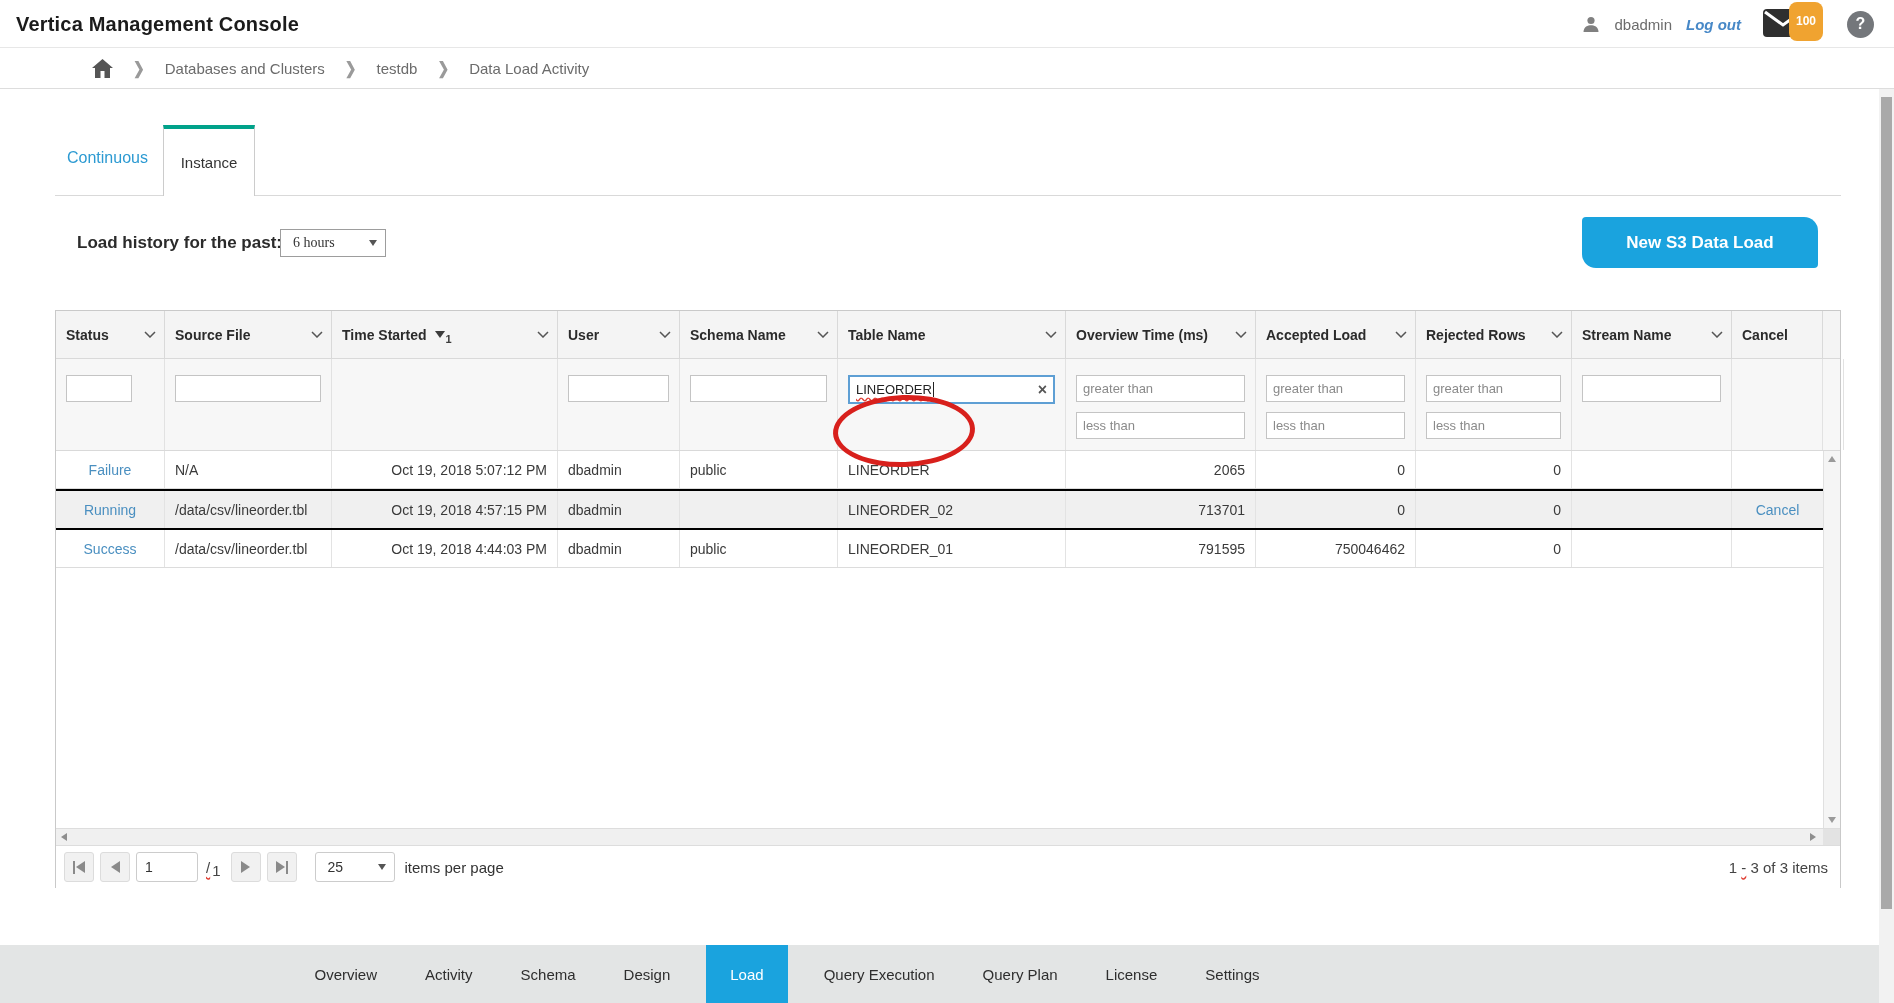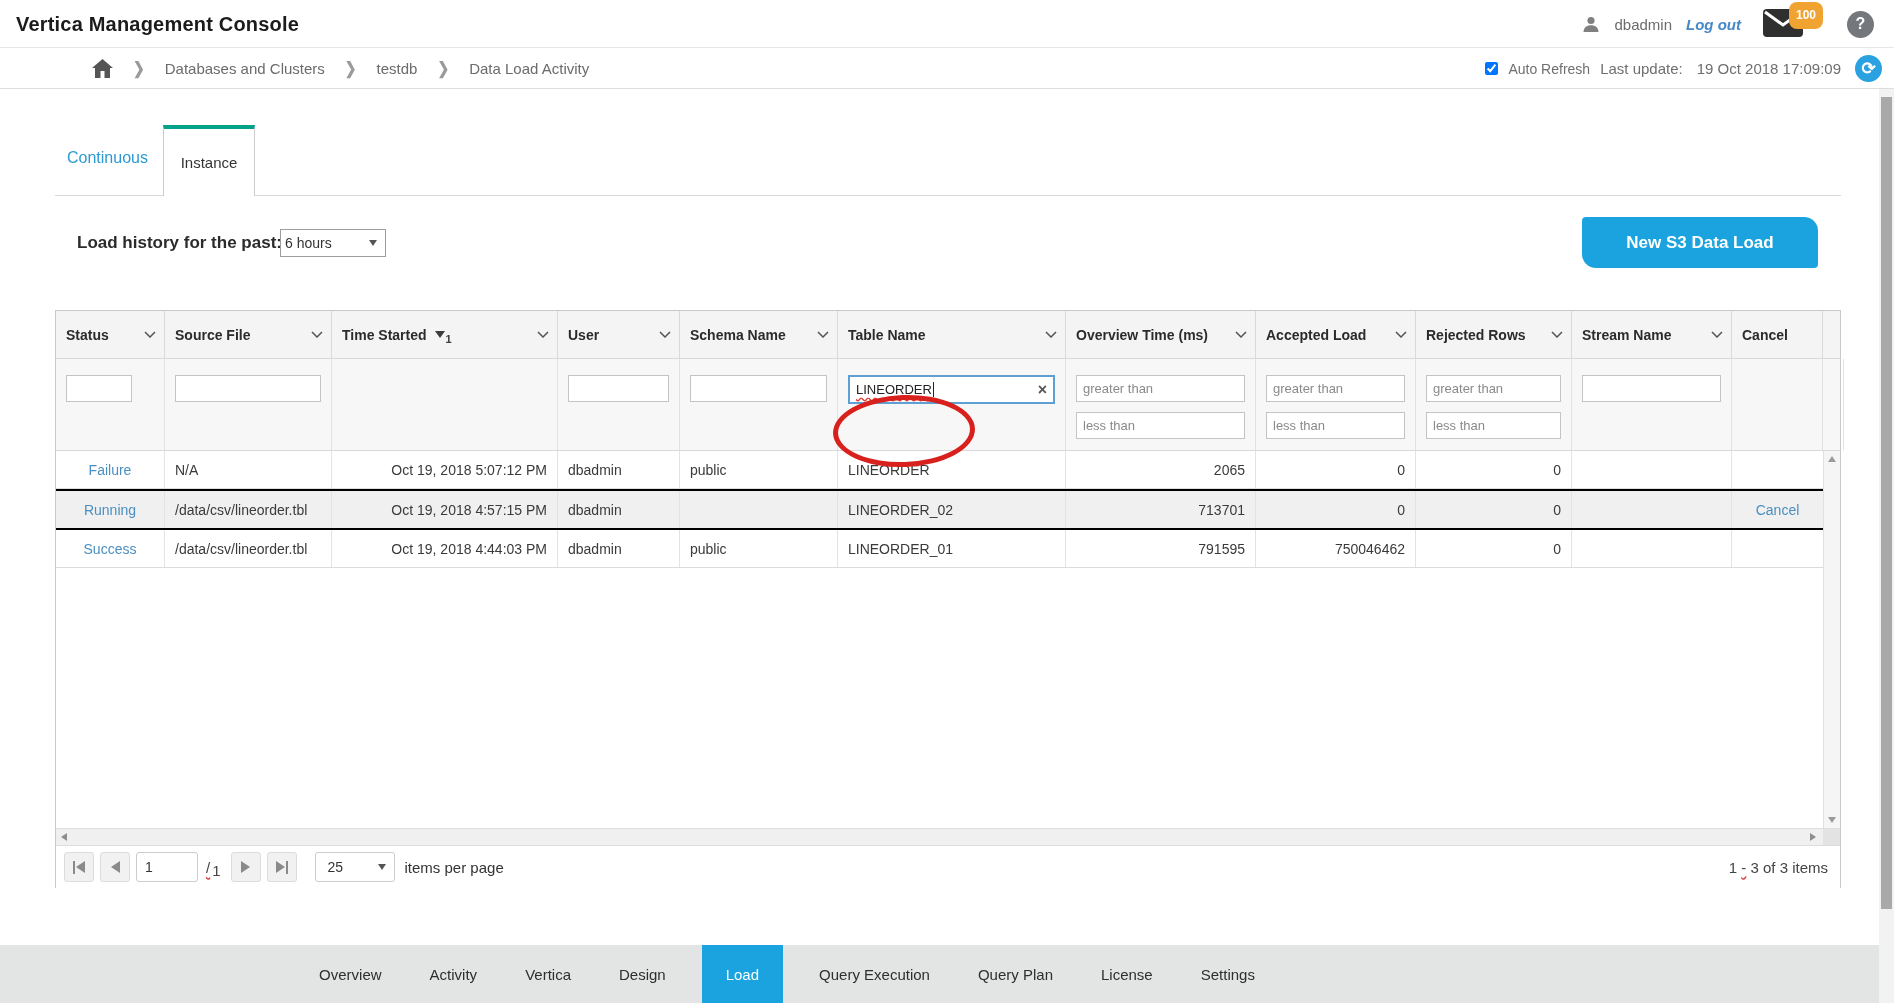--- a/index.html
+++ b/index.html
@@ -7,21 +7,21 @@
   body { font-family:"Liberation Sans", sans-serif; color:#333; }
   .page { position:relative; width:1894px; height:1003px; background:#fff; overflow:hidden; }
 
   
   .topbar { position:absolute; left:0; top:0; width:1894px; height:48px; background:#fff; border-bottom:1px solid #e7e7e7; }
   .app-title { position:absolute; left:16px; top:0; height:48px; display:flex; align-items:center; font-size:20px; font-weight:bold; color:#1b1b1b; letter-spacing:.2px; }
   .topbar-right { position:absolute; right:20px; top:0; height:48px; display:flex; align-items:center; gap:14px; }
   .user-name { color:#6c6c6c; font-size:15px; }
   .logout { color:#4788c7; font-size:15px; font-weight:bold; cursor:pointer;font-style:italic; }
   .mail-wrap { position:relative; width:44px; height:30px; margin-left:8px; }
-  .mail-badge { position:absolute; top:-7px; right:-16px; background:#f0a330; color:#fff; font-size:12px; font-weight:bold; padding:6px 7px; border-radius:8px; line-height:15px; }
+  .mail-badge { position:absolute; top:-7px; right:-16px; background:#f0a330; color:#fff; font-size:12px; font-weight:bold; padding:12px 7px; border-radius:8px; line-height:15px; }
   .help-circle { width:27px; height:27px; border-radius:50%; background:#74777b; color:#fff; font-weight:bold; font-size:16px; display:flex; align-items:center; justify-content:center; margin-left:26px; }
 
   
   .crumbbar { position:absolute; left:0; top:48px; width:1894px; height:41px; background:#fff; border-bottom:1px solid #ddd; display:flex; align-items:center; }
   .crumb-left { display:flex; align-items:center; gap:20px; margin-left:92px; }
   .crumb-item { color:#6b6b6b; font-size:15px; cursor:pointer; }
   .crumb-sep { color:#9a9a9a; font-size:14px; font-weight:bold; transform:scaleY(1.2); }
   .crumb-right { position:absolute; right:12px; top:0; height:41px; display:flex; align-items:center; gap:10px; }
   .crumb-right label { color:#6f6f6f; font-size:14px; }
   .lastupdate-label,.lastupdate-value { color:#6f6f6f; font-size:15px; }
@@ -30,21 +30,21 @@
 
   
   .tabs-row { position:absolute; left:55px; top:125px; width:1786px; height:71px; border-bottom:1px solid #d9d9d9; }
   .tab-link { position:absolute; left:12px; top:24px; font-size:16px; color:#2c9ad2; cursor:pointer; }
   .tab-active { position:absolute; left:108px; top:0; width:92px; height:71px; background:#fff; border:1px solid #ccc; border-top:4px solid #00a28a; border-bottom:none; display:flex; align-items:center; justify-content:center; font-size:15px; color:#333; }
   .tab-active:after { content:""; position:absolute; left:0; right:0; bottom:-1px; height:2px; background:#fff; }
 
   
   .controls { position:absolute; left:0; top:217px; width:1894px; height:55px; }
   .load-history-label { position:absolute; left:77px; top:16px; font-size:17px; font-weight:bold; color:#2b2b2b; }
-  .period-select { position:absolute; left:280px; top:12px; width:106px; height:28px; border:1px solid #9d9d9d; background:#fff; display:flex; align-items:center; font-size:14px; color:#333; padding-left:4px; cursor:pointer; }
+  .period-select { position:absolute; left:280px; top:12px; width:106px; height:28px; border:1px solid #9d9d9d; background:#fff; display:flex; align-items:center; font-size:14px; color:#333; padding-left:12px; cursor:pointer;font-family:Liberation Serif, serif; }
   .period-select .sel-caret { position:absolute; right:8px; }
   .sel-caret { width:0; height:0; border-left:4px solid transparent; border-right:4px solid transparent; border-top:6px solid #555; }
   .s3-button { position:absolute; left:1582px; top:0; width:236px; height:51px; background:#1aa3de; color:#fff; font-size:17px; font-weight:bold; border:none; border-radius:4px 14px 4px 14px; display:flex; align-items:center; justify-content:center; cursor:pointer; }
 
   
   .grid { position:absolute; left:55px; top:310px; width:1786px; height:578px; border:1px solid #c9c9c9; background:#fff; }
   .gridrow { display:grid; grid-template-columns:109px 167px 226px 122px 158px 228px 190px 160px 156px 160px 91px 17px; }
   .ghead { height:48px; background:#f4f4f4; border-bottom:1px solid #d9d9d9; }
   .ghead .hcell { border-right:1px solid #d9d9d9; display:flex; align-items:center; padding:0 8px 0 10px; font-size:14px; font-weight:bold; color:#2b2b2b; position:relative; }
   .ghead .hcell:last-child,.gfilter .fcell:last-child { border-right:none; }
@@ -143,27 +143,20 @@
         <svg width="21" height="19" viewBox="0 0 21 19">
             <path d="M10.5 0 L21 9 L18 9 L18 19 L12.5 19 L12.5 12 L8.5 12 L8.5 19 L3 19 L3 9 L0 9 Z" fill="#555"></path>
           </svg>
       </span>
       <span class="crumb-sep">❯</span>
       <span class="crumb-item">Databases and Clusters</span>
       <span class="crumb-sep">❯</span>
       <span class="crumb-item">testdb</span>
       <span class="crumb-sep">❯</span>
       <span class="crumb-item">Data Load Activity</span>
-    </div>
-    <div class="crumb-right">
-      <input type="checkbox" checked="" style="">
-      <label>Auto Refresh</label>
-      <span class="lastupdate-label">Last update:</span>
-      <span class="lastupdate-value">19 Oct 2018 17:09:09</span>
-      <span class="sync-circle">⟳</span>
     </div>
   </div>
 
   <div class="tabs-row">
     <span class="tab-link">Continuous</span>
     <div class="tab-active">Instance</div>
   </div>
 
   <div class="controls">
     <span class="load-history-label">Load history for the past:</span>
@@ -392,21 +385,21 @@
       <span class="items-label">items per page</span>
       <span class="items-summary">
         <span>1</span>&nbsp;<span class="dash">-</span>&nbsp;<span>3 of 3 items</span>
       </span>
     </div>
   </div>
 
   <div class="bottomnav">
     <span class="nav-item">Overview</span>
     <span class="nav-item">Activity</span>
-    <span class="nav-item">Vertica</span>
+    <span class="nav-item">Schema</span>
     <span class="nav-item">Design</span>
     <span class="nav-item active">Load</span>
     <span class="nav-item">Query Execution</span>
     <span class="nav-item">Query Plan</span>
     <span class="nav-item">License</span>
     <span class="nav-item">Settings</span>
   </div>
 
   <div class="pagescroll">
     <div class="thumb"></div>

